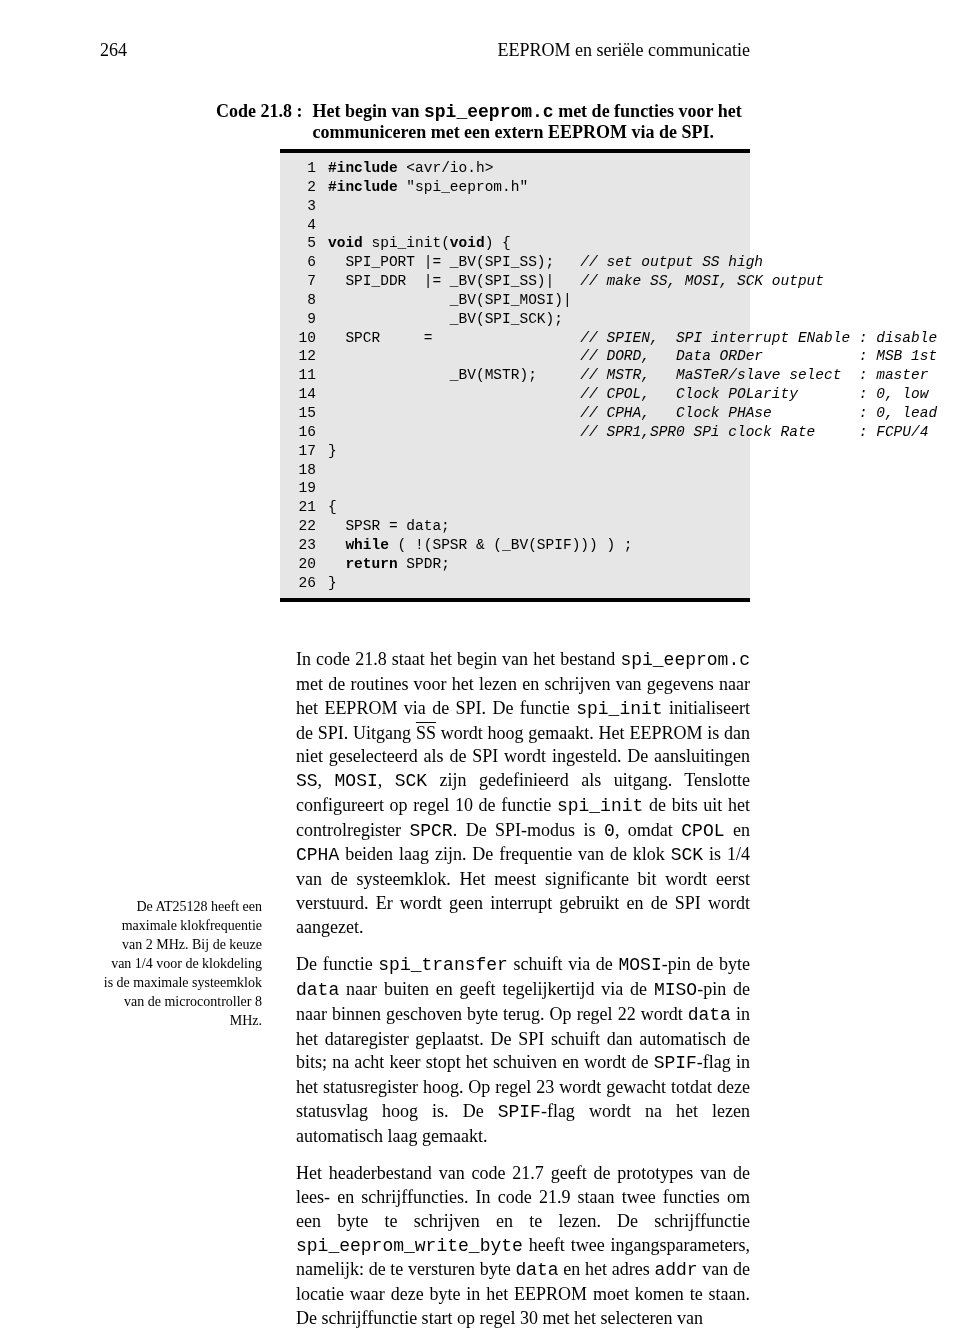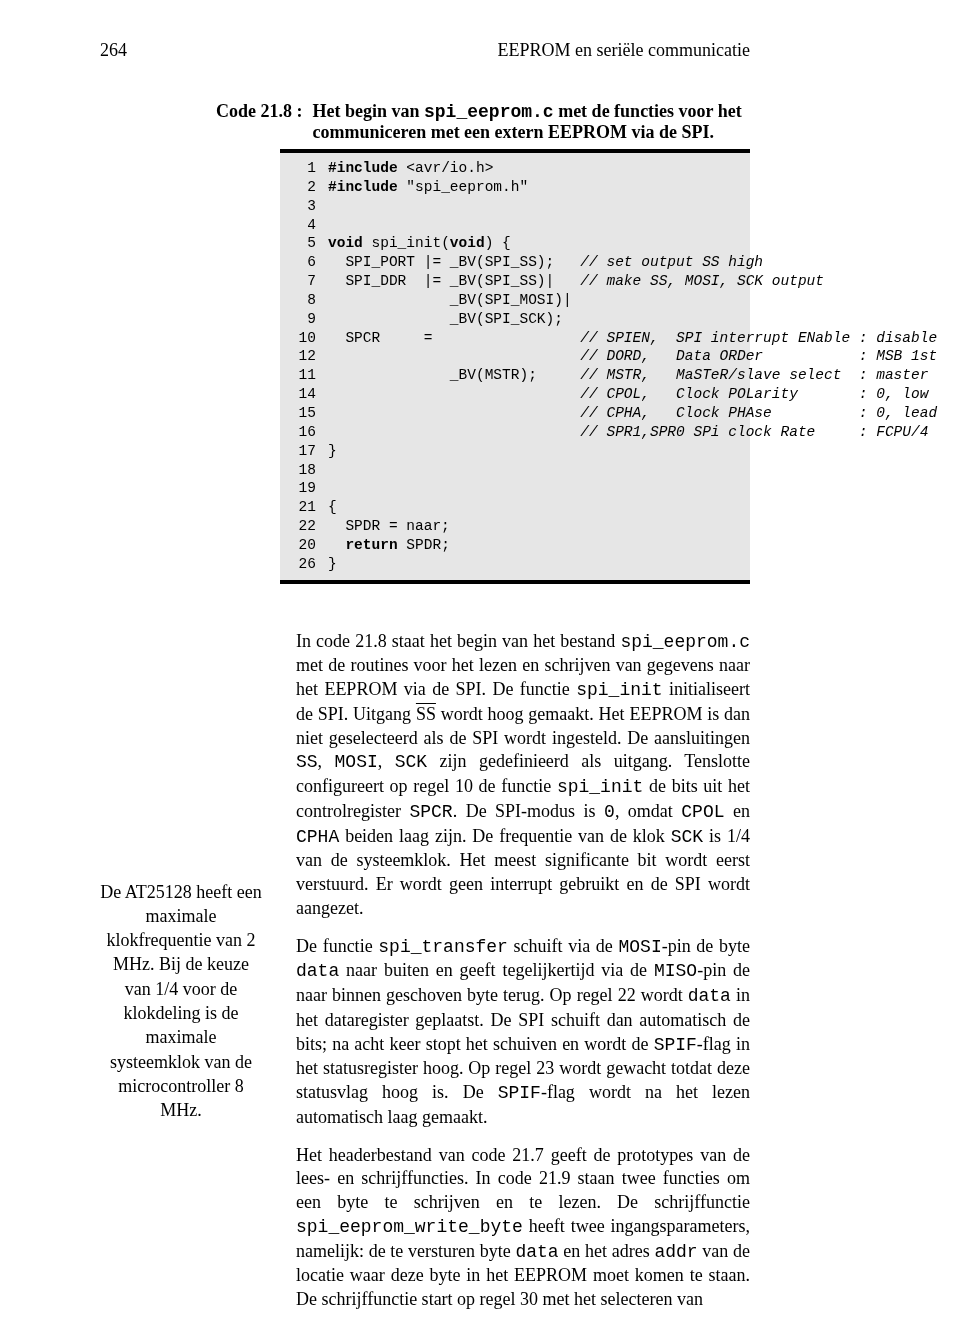--- a/index.html
+++ b/index.html
@@ -76,23 +76,23 @@
     line-height: 1.32;
     text-align: justify;
   }
   .margin-col {
     width: 180px;
     flex: 0 0 180px;
     padding-right: 18px;
     box-sizing: border-box;
   }
   .margin-note {
-    font-size: 18px;
+    font-size: 14px;
     line-height: 1.35;
-    text-align: center;
+    text-align: right;
     margin-top: 250px;
   }
   .main-col {
     flex: 1 1 auto;
   }
   .main-col p {
     margin: 0 0 14px 16px;
   }
   .tt { font-family: "Courier New", monospace; }
   .overline {
@@ -129,21 +129,22 @@
       <div class="code-line"><span class="lineno">10</span><span class="code-text"><span>  SPCR     =                 </span><span class="cm">// SPIEN,  SPI interrupt ENable : disable</span></span></div>
       <div class="code-line"><span class="lineno">12</span><span class="code-text"><span>                             </span><span class="cm">// DORD,   Data ORDer           : MSB 1st</span></span></div>
       <div class="code-line"><span class="lineno">11</span><span class="code-text"><span>              _BV(MSTR);     </span><span class="cm">// MSTR,   MaSTeR/slave select  : master</span></span></div>
       <div class="code-line"><span class="lineno">14</span><span class="code-text"><span>                             </span><span class="cm">// CPOL,   Clock POLarity       : 0, low</span></span></div>
       <div class="code-line"><span class="lineno">15</span><span class="code-text"><span>                             </span><span class="cm">// CPHA,   Clock PHAse          : 0, lead</span></span></div>
       <div class="code-line"><span class="lineno">16</span><span class="code-text"><span>                             </span><span class="cm">// SPR1,SPR0 SPi clock Rate     : FCPU/4</span></span></div>
       <div class="code-line"><span class="lineno">17</span><span class="code-text">}</span></div>
       <div class="code-line"><span class="lineno">18</span><span class="code-text"></span></div>
       <div class="code-line"><span class="lineno">19</span><span class="code-text"></span></div>
       <div class="code-line"><span class="lineno">21</span><span class="code-text">{</span></div>
-      <div class="code-line"><span class="lineno">22</span><span class="code-text">  SPDR = naar;</span></div>
+      <div class="code-line"><span class="lineno">22</span><span class="code-text">  SPSR = data;</span></div>
+      <div class="code-line"><span class="lineno">23</span><span class="code-text"><span>  </span><span class="kw">while</span><span> ( !(SPSR &amp; (_BV(SPIF))) ) ;</span></span></div>
       <div class="code-line"><span class="lineno">20</span><span class="code-text"><span>  </span><span class="kw">return</span><span> SPDR;</span></span></div>
       <div class="code-line"><span class="lineno">26</span><span class="code-text">}</span></div>
     </div>
 
   <div class="body-cols">
     <div class="margin-col">
       <div class="margin-note">De AT25128 heeft een maximale klokfrequentie van 2 MHz. Bij de keuze van 1/4 voor de klokdeling is de maximale systeemklok van de microcontroller 8 MHz.</div>
     </div>
     <div class="main-col">
 

